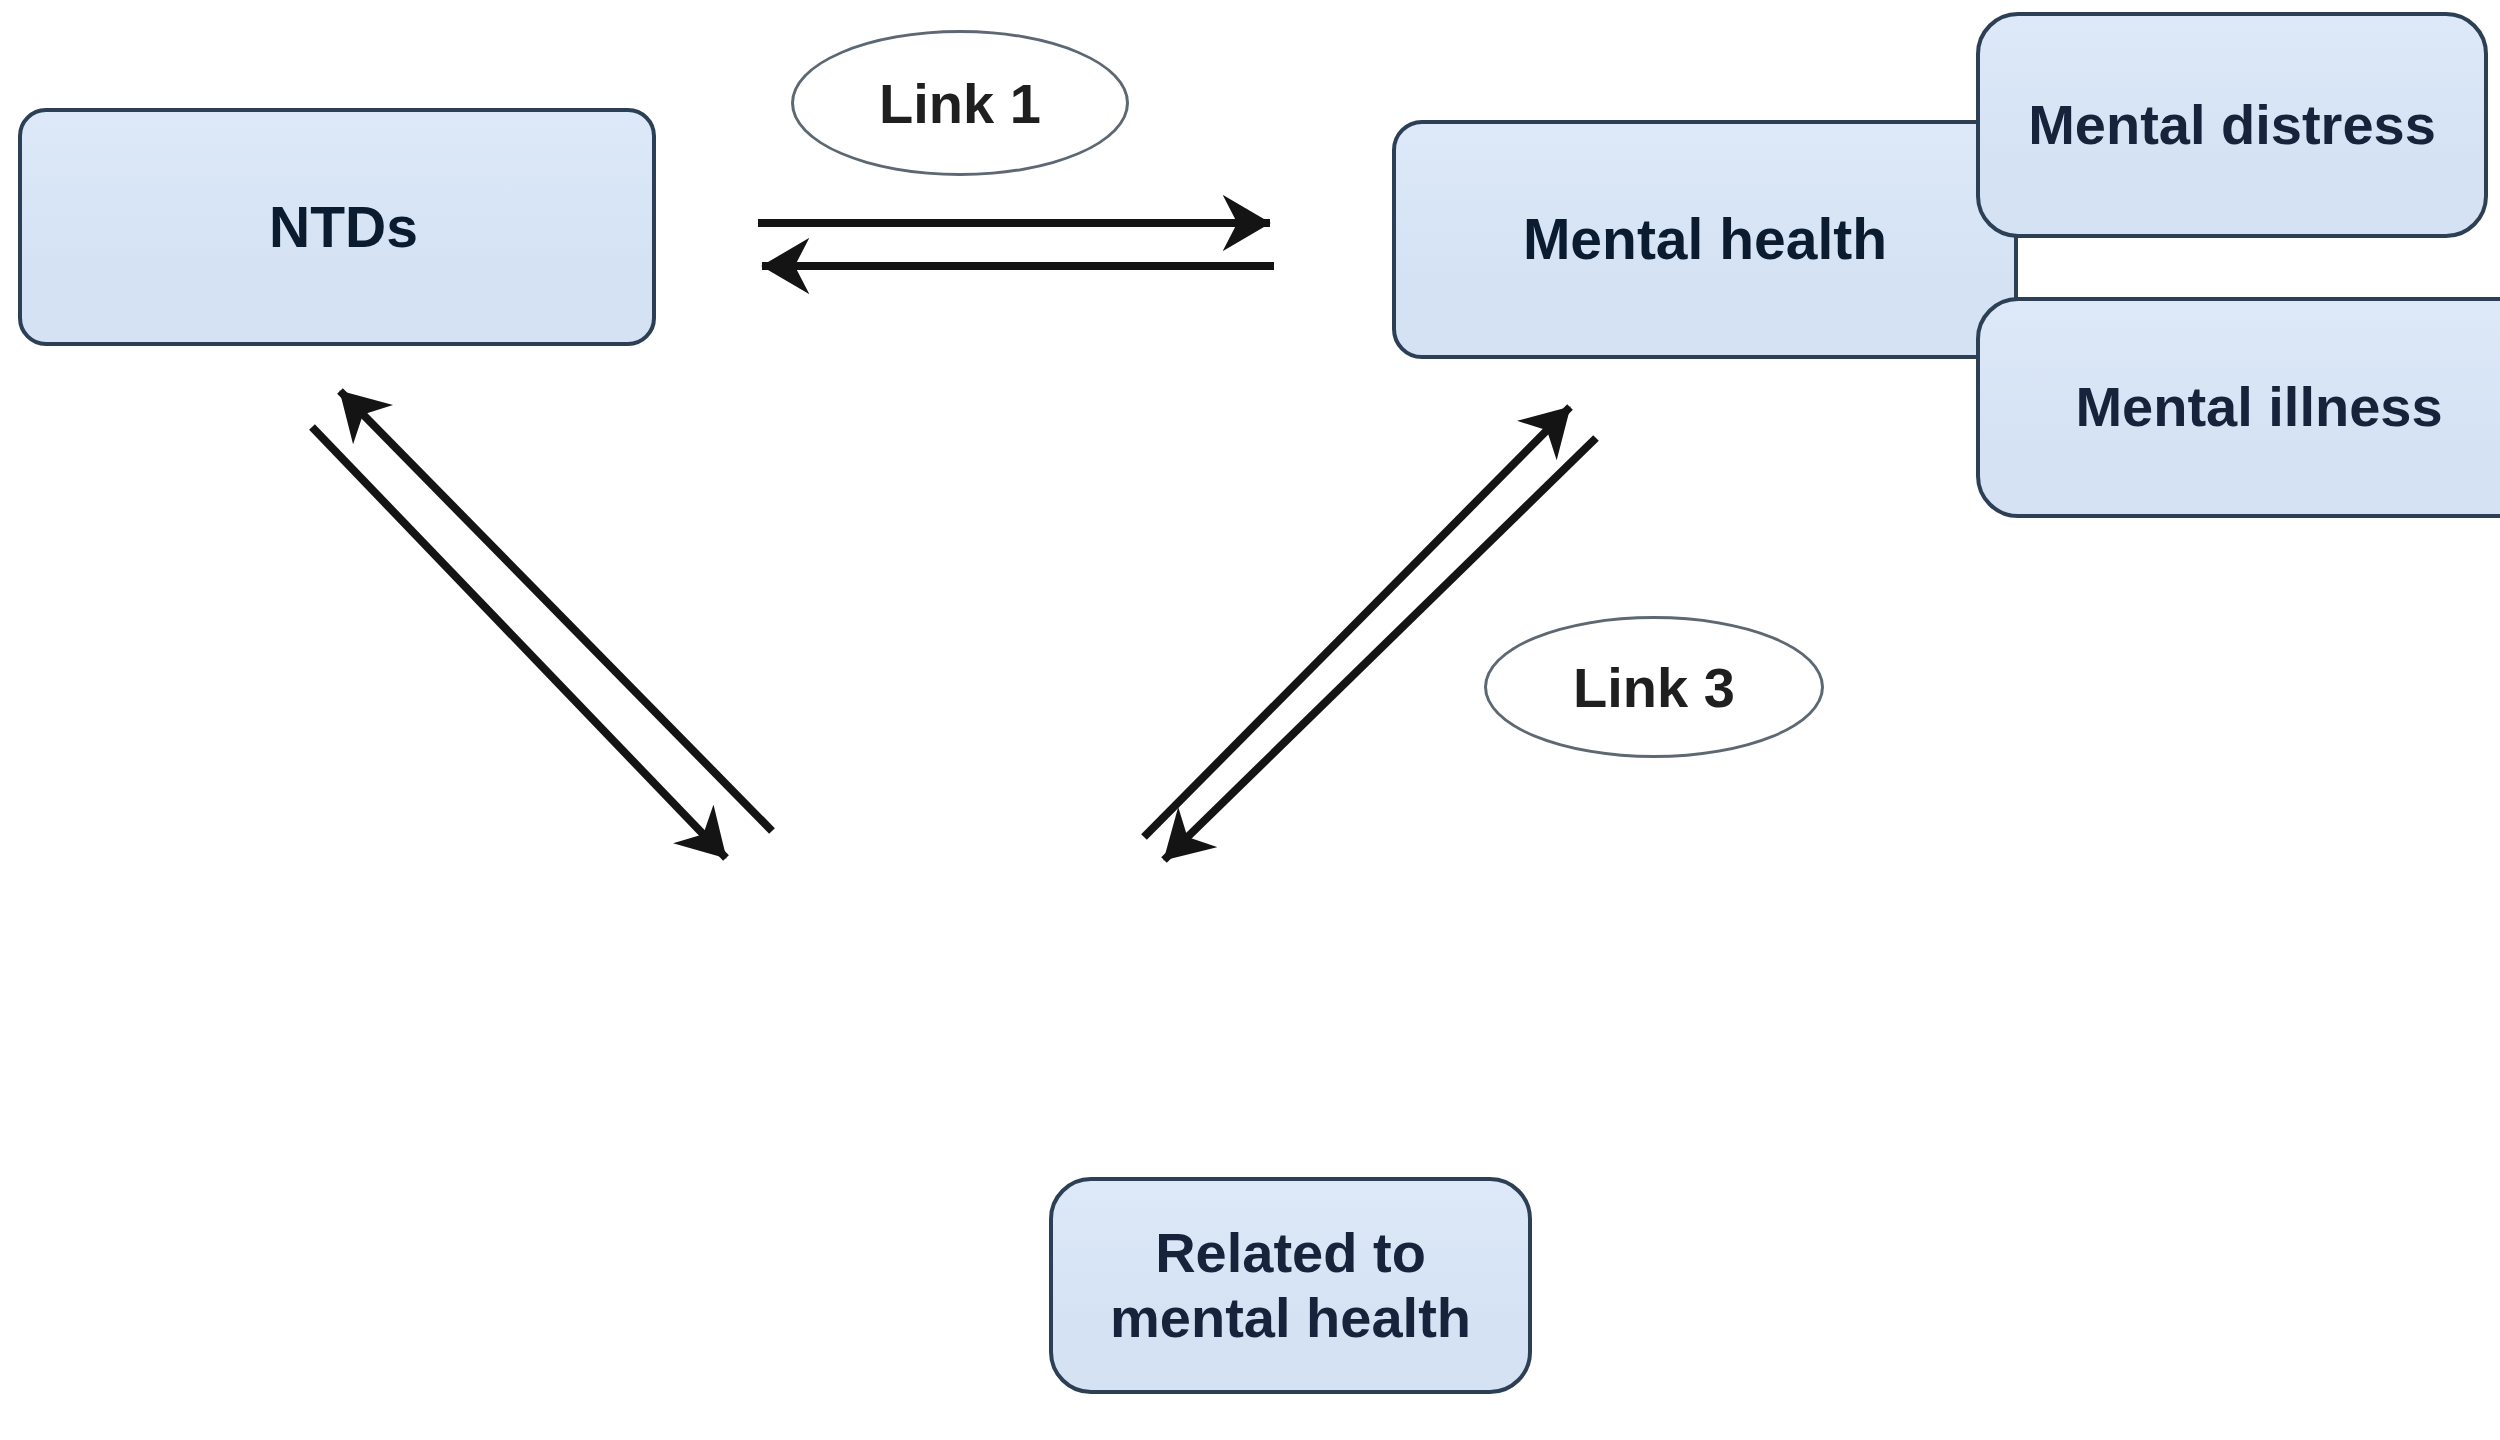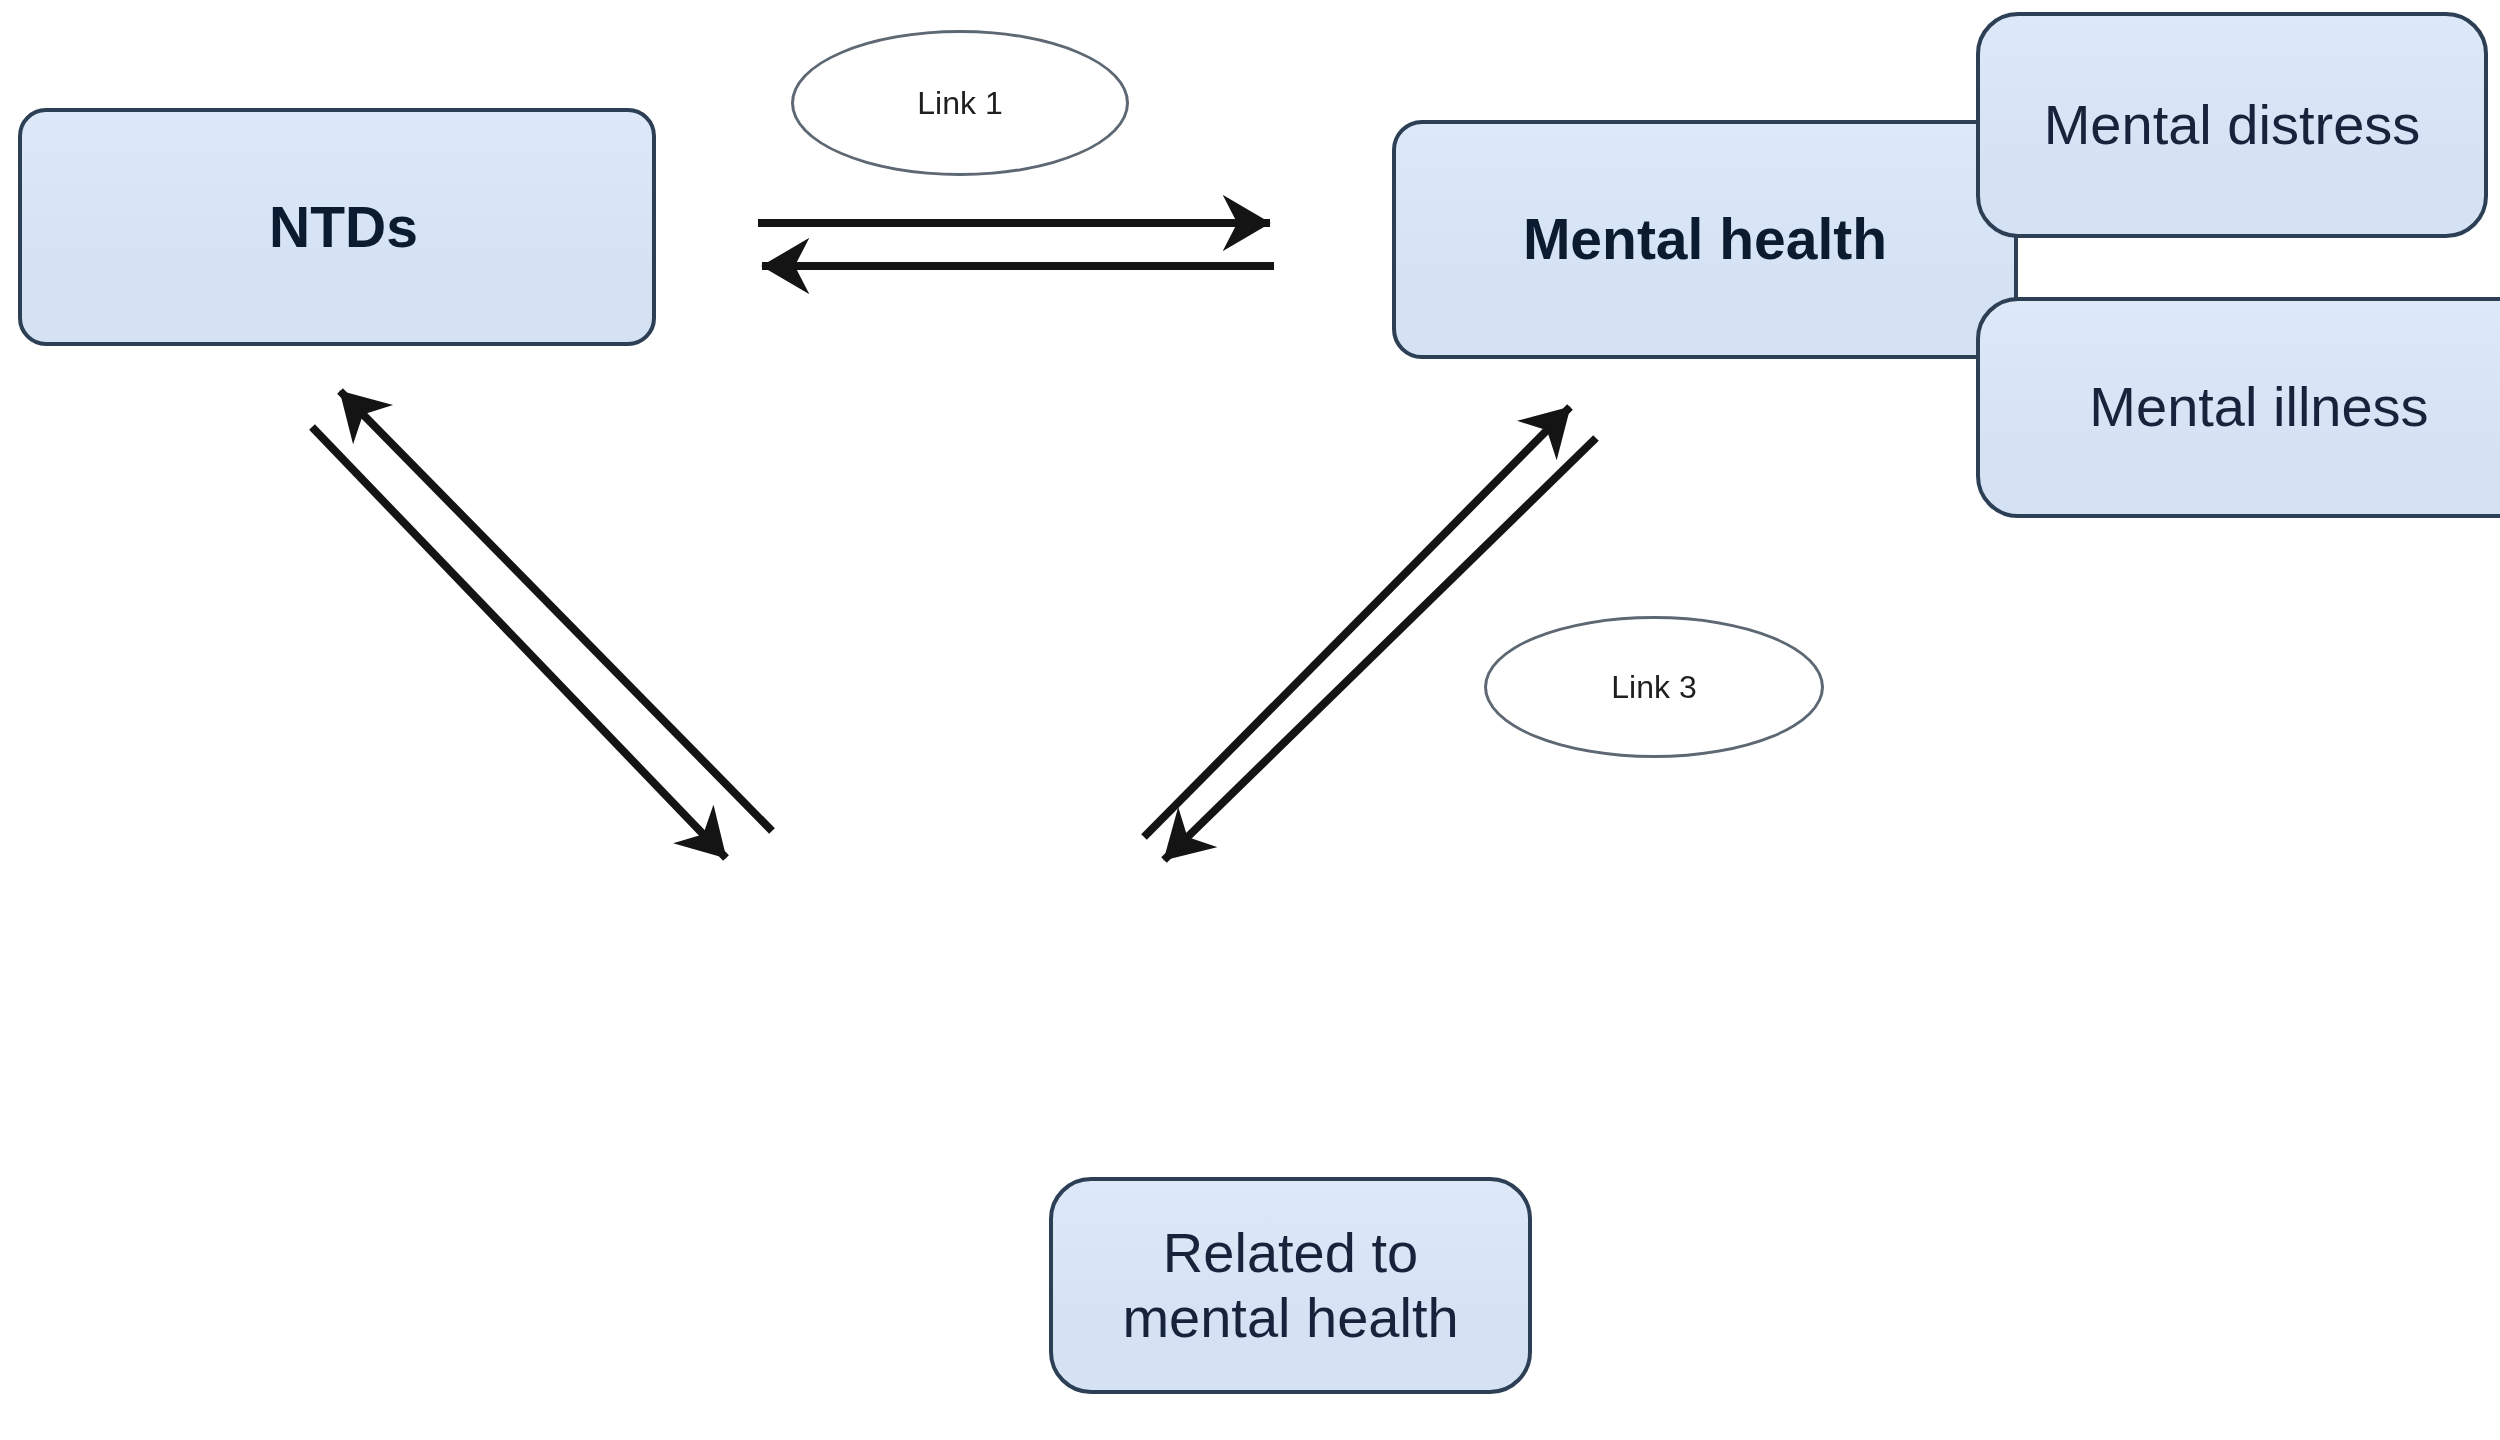--- a/index.html
+++ b/index.html
@@ -39,38 +39,38 @@
     line-height: 1.16;
   }
   .node.main { z-index: 2; border-radius: 30px; }
   .node.attached { z-index: 3; border-radius: 42px; }
   .node-title {
     font-weight: 700;
     font-size: 57px;
     color: var(--title-color, #0c1c30);
   }
   .node-label {
-    font-weight: 400;
+    font-weight: 700;
     font-size: 56px;
     color: var(--label-color, #16233a);
   }
   .link-ellipse {
     position: absolute;
     box-sizing: border-box;
     z-index: 4;
     border: 3px solid var(--ellipse-border, #5d6873);
     border-radius: 50%;
     background: var(--ellipse-fill, #ffffff);
     display: flex;
     align-items: center;
     justify-content: center;
   }
   .link-label {
-    font-weight: 400;
-    font-size: 32px;
+    font-weight: 700;
+    font-size: 56px;
     color: var(--link-text-color, #1f1f1f);
   }
   
   #node-ntds            { left: 18px;   top: 108px;  width: 638px; height: 238px; border-radius: 28px; padding-left: 13px; }
   #node-mental-health   { left: 1392px; top: 120px;  width: 626px; height: 239px; }
   #node-mental-distress { left: 1976px; top: 12px;   width: 512px; height: 226px; }
   #node-mental-illness  { left: 1976px; top: 297px;  width: 566px; height: 221px; }
   #node-stigma          { left: 685px;  top: 993px;  width: 646px; height: 235px; }
   #node-related-ntds    { left: 434px;  top: 1200px; width: 525px; height: 219px; }
   #node-related-mh      { left: 1049px; top: 1177px; width: 483px; height: 217px; text-align: center; }

